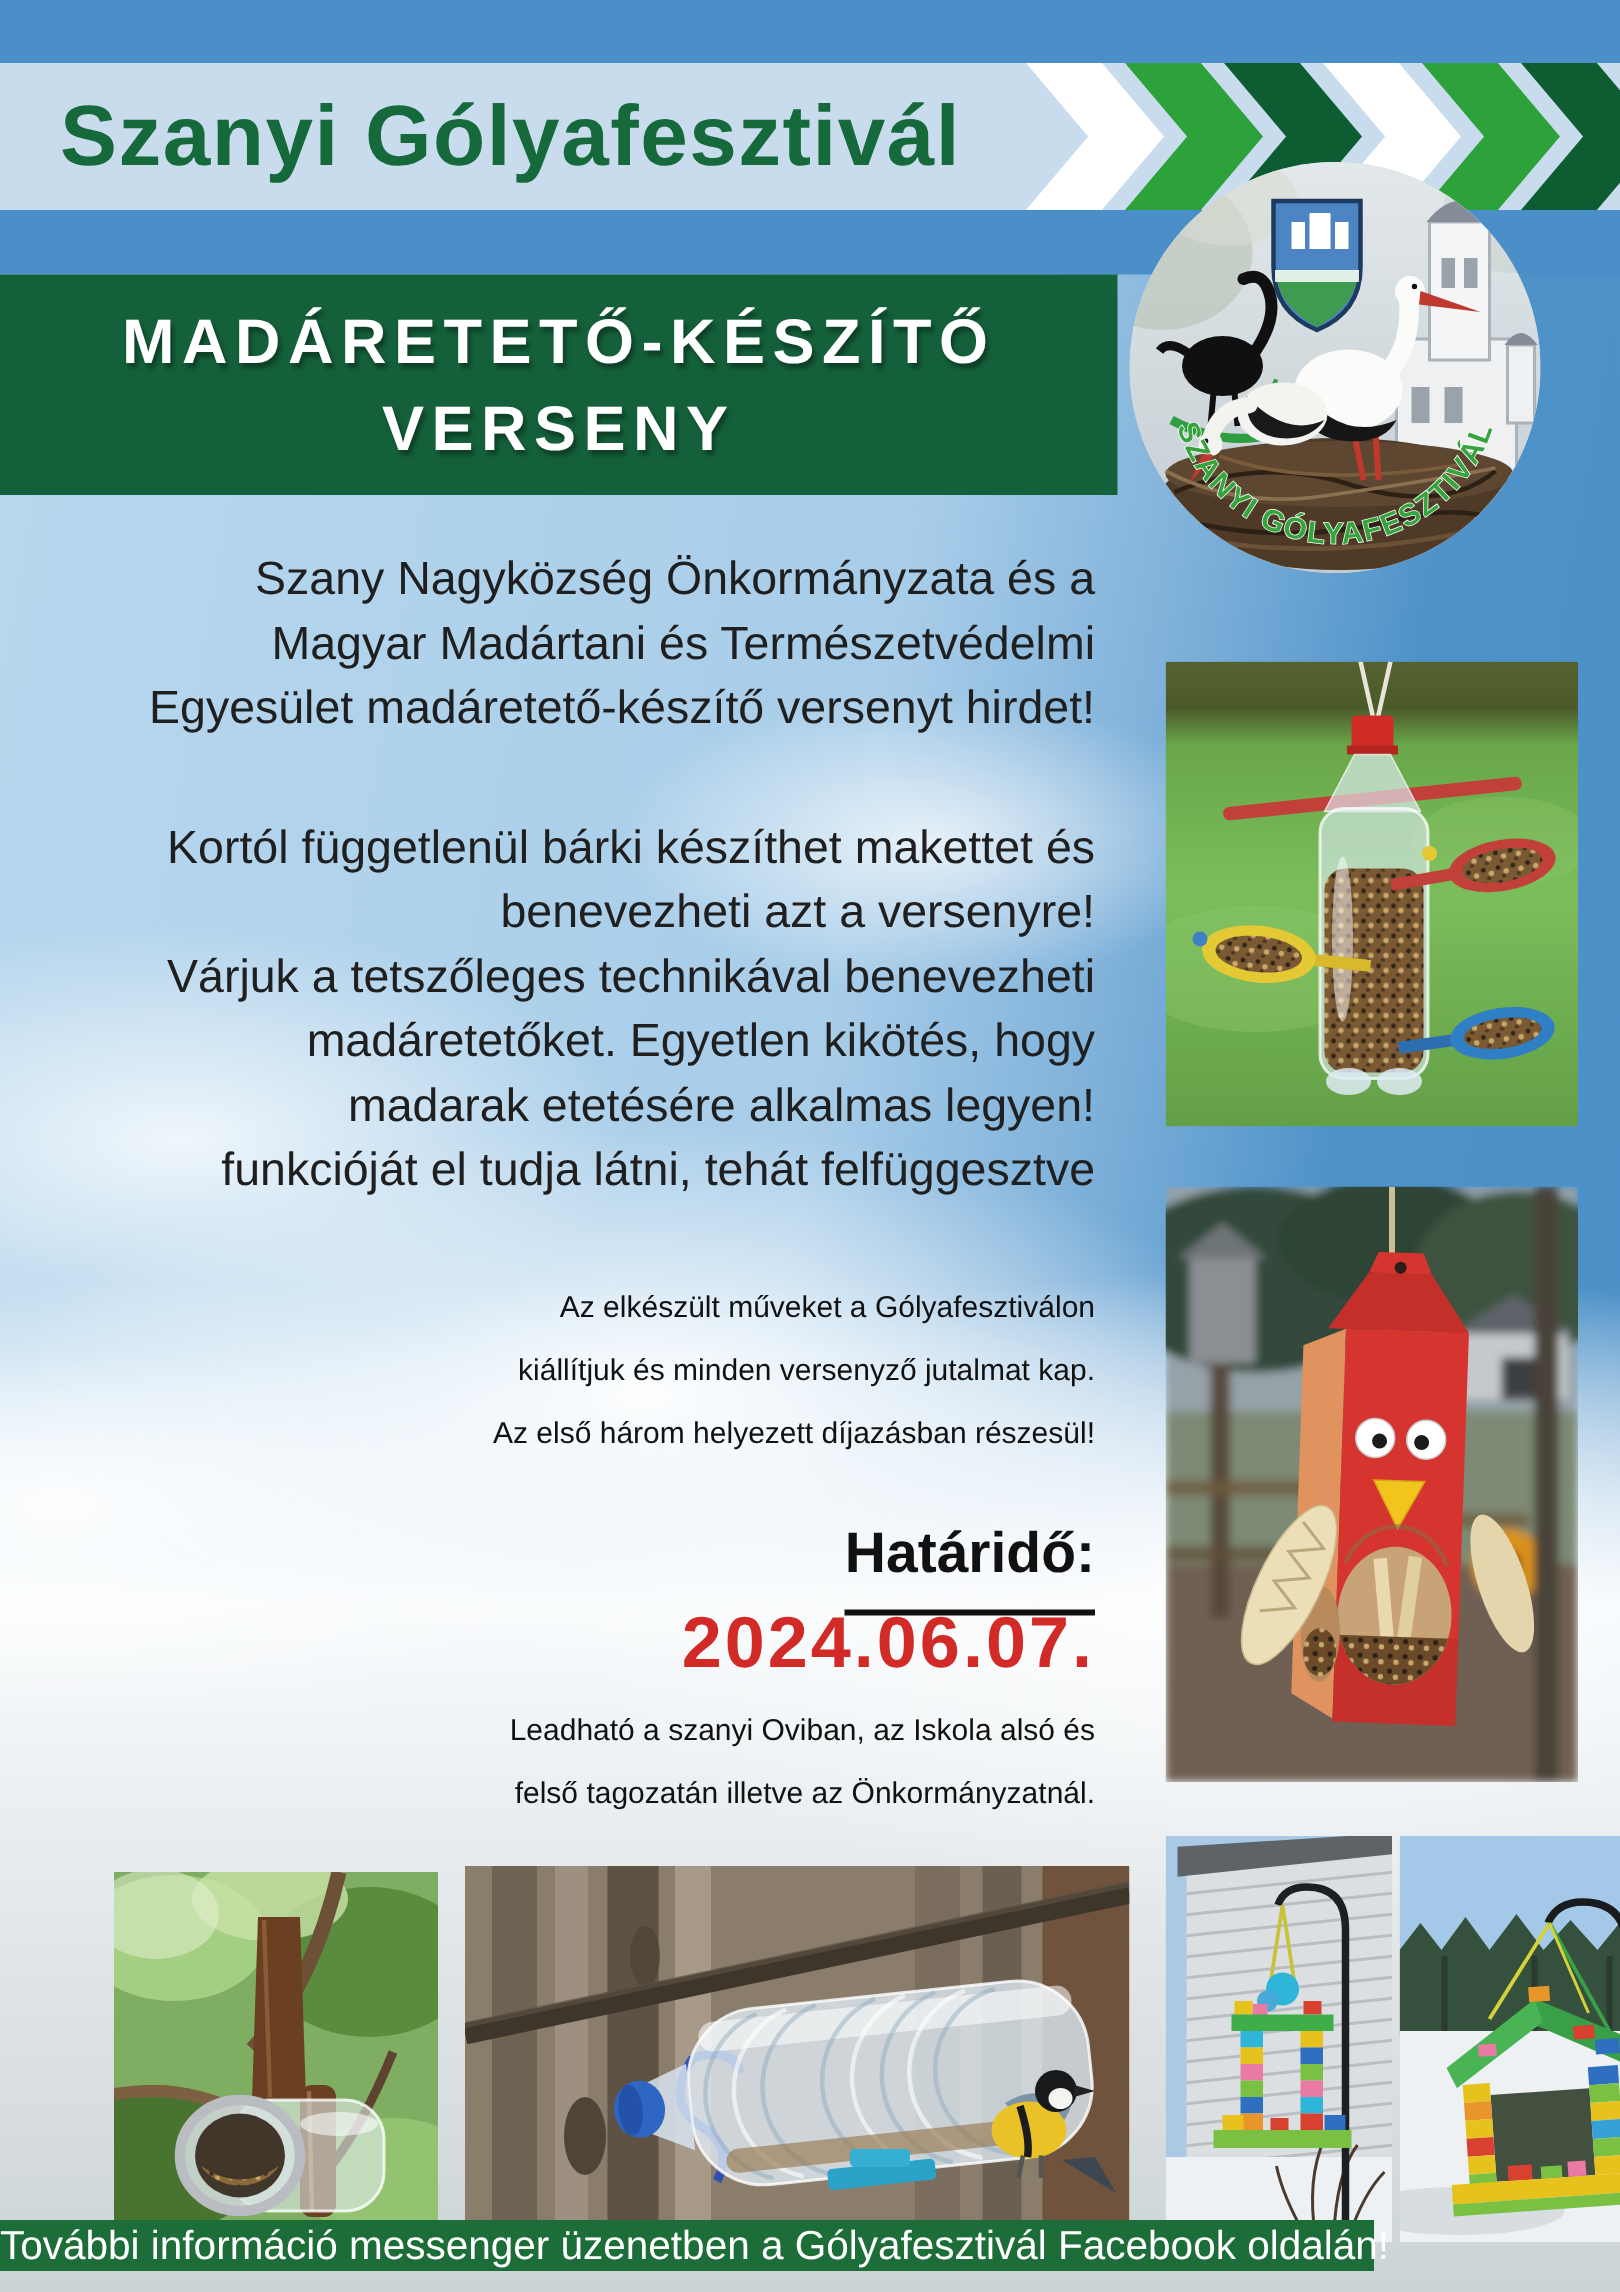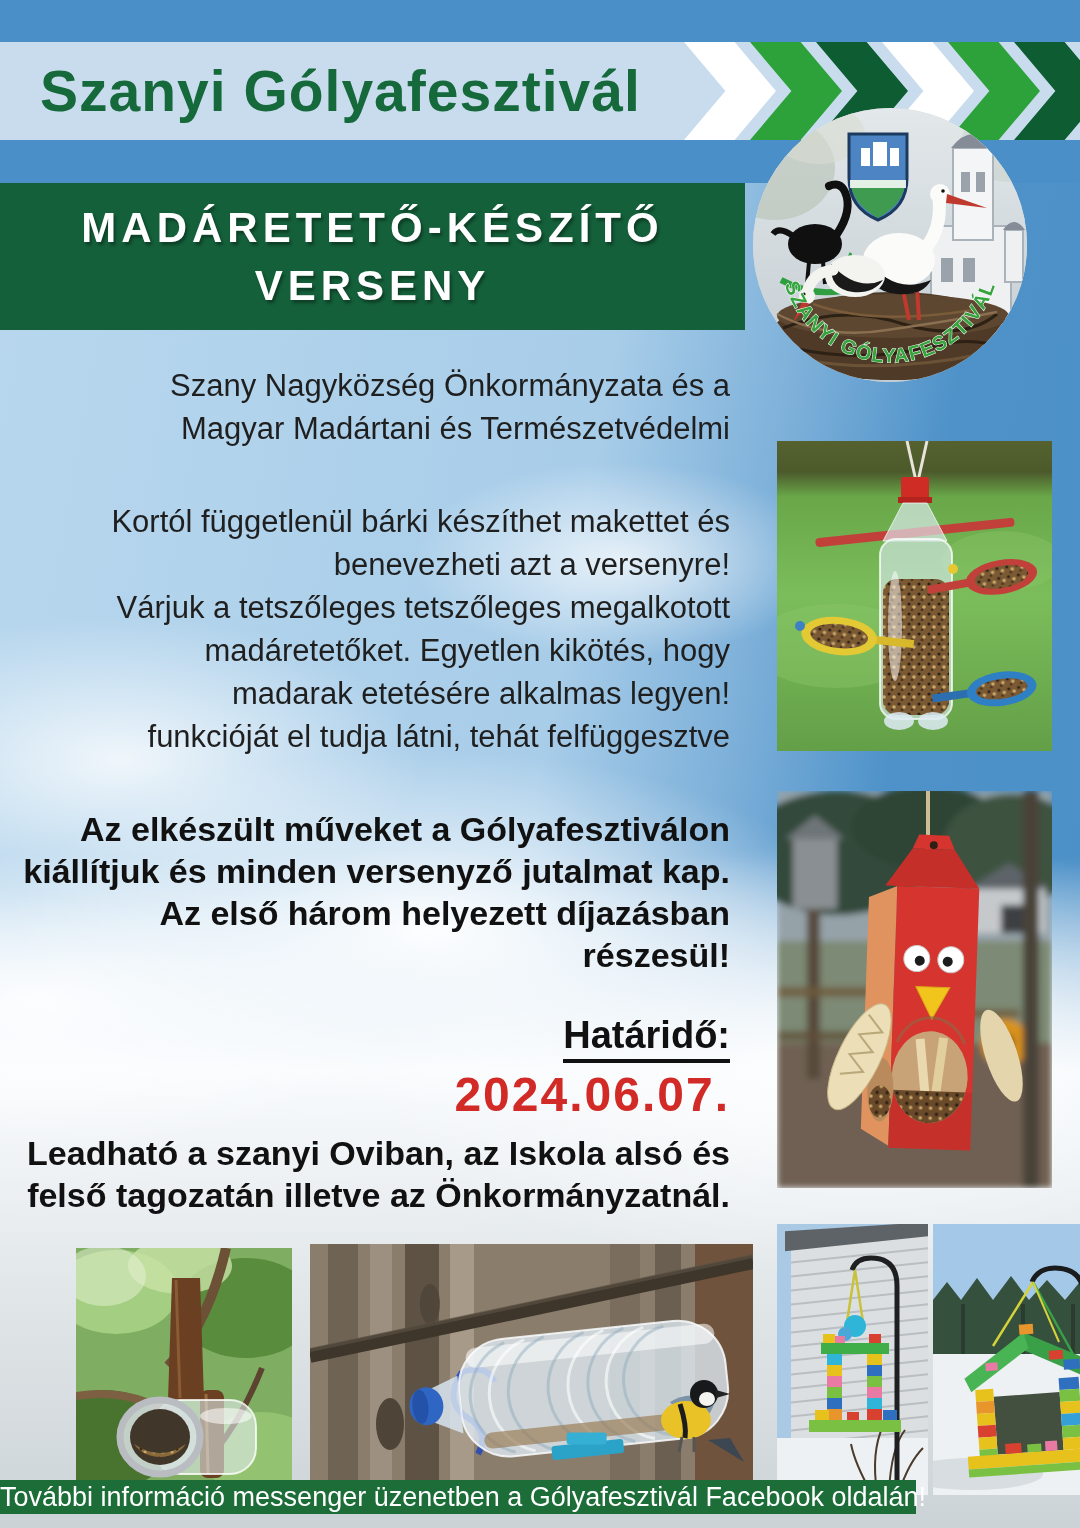--- a/index.html
+++ b/index.html
@@ -48,25 +48,25 @@
     text-shadow:2px 3px 3px rgba(0,0,0,.35);white-space:nowrap;
   }
   
   .logo{
     position:absolute;left:753px;top:108px;width:274px;height:274px;border-radius:50%;
     overflow:hidden;z-index:3;background:#cdd5da;
   }
   
   .text-col{position:absolute;left:20px;top:364px;width:710px;z-index:3;text-align:right;color:#1f1f1f;}
   .para{font-size:31px;line-height:43px;font-weight:400;}
-  .para-bold{font-size:34px;line-height:42px;font-weight:bold;color:#111;}
+  .para-bold{font-size:20px;line-height:42px;font-weight:normal;color:#111;}
   .mb-gap{margin-bottom:50px;}
   .mb-mid{margin-bottom:38px;}
   .deadline-label{font-size:38px;font-weight:bold;color:#111;margin-bottom:10px;}
-  .deadline-label span{border-bottom:4px solid #111;padding-bottom:3px;}
+  .deadline-label span{border-bottom:4px solid #111;padding-bottom:16px;}
   .deadline-date{font-size:48px;font-weight:bold;color:#d22b27;letter-spacing:2px;margin-bottom:10px;}
   
   .photo{position:absolute;z-index:2;overflow:hidden;}
   .photo svg{display:block;}
   .photo-bottle{left:737px;top:425px;width:275px;height:310px;}
   .photo-carton{left:737px;top:775px;width:275px;height:397px;}
   .photo-jar{left:36px;top:1232px;width:216px;height:246px;}
   .photo-bigbottle{left:270px;top:1228px;width:443px;height:250px;}
   .photo-lego1{left:737px;top:1208px;width:151px;height:271px;}
   .photo-lego2{left:893px;top:1208px;width:167px;height:271px;}
@@ -173,27 +173,28 @@
       <text font-size="20" font-weight="bold" fill="#35a43c" stroke="#ffffff" stroke-width="1" paint-order="stroke" letter-spacing="1.2">
         <textPath href="#lgarc" startOffset="50%" text-anchor="middle">SZANYI GÓLYAFESZTIVÁL</textPath>
       </text>
     </svg>
   </div>
 
   <div class="text-col">
     <div class="para mb-gap">
       <div>Szany Nagyközség Önkormányzata és a</div>
       <div>Magyar Madártani és Természetvédelmi</div>
+      <div>Egyesület madáretető-készítő versenyt hirdet!</div>
     </div>
     <div class="para">
       <div>Kortól függetlenül bárki készíthet makettet és</div>
       <div>benevezheti azt a versenyre!</div>
     </div>
     <div class="para mb-gap">
-      <div>Várjuk a tetszőleges tetszőleges megalkotott</div>
+      <div>Várjuk a tetszőleges technikával benevezheti</div>
       <div>madáretetőket. Egyetlen kikötés, hogy</div>
       <div>madarak etetésére alkalmas legyen!</div>
       <div>funkcióját el tudja látni, tehát felfüggesztve</div>
     </div>
     <div class="para-bold mb-mid">
       <div>Az elkészült műveket a Gólyafesztiválon</div>
       <div>kiállítjuk és minden versenyző jutalmat kap.</div>
       <div>Az első három helyezett díjazásban részesül!</div>
     </div>
     <div class="deadline-label">

